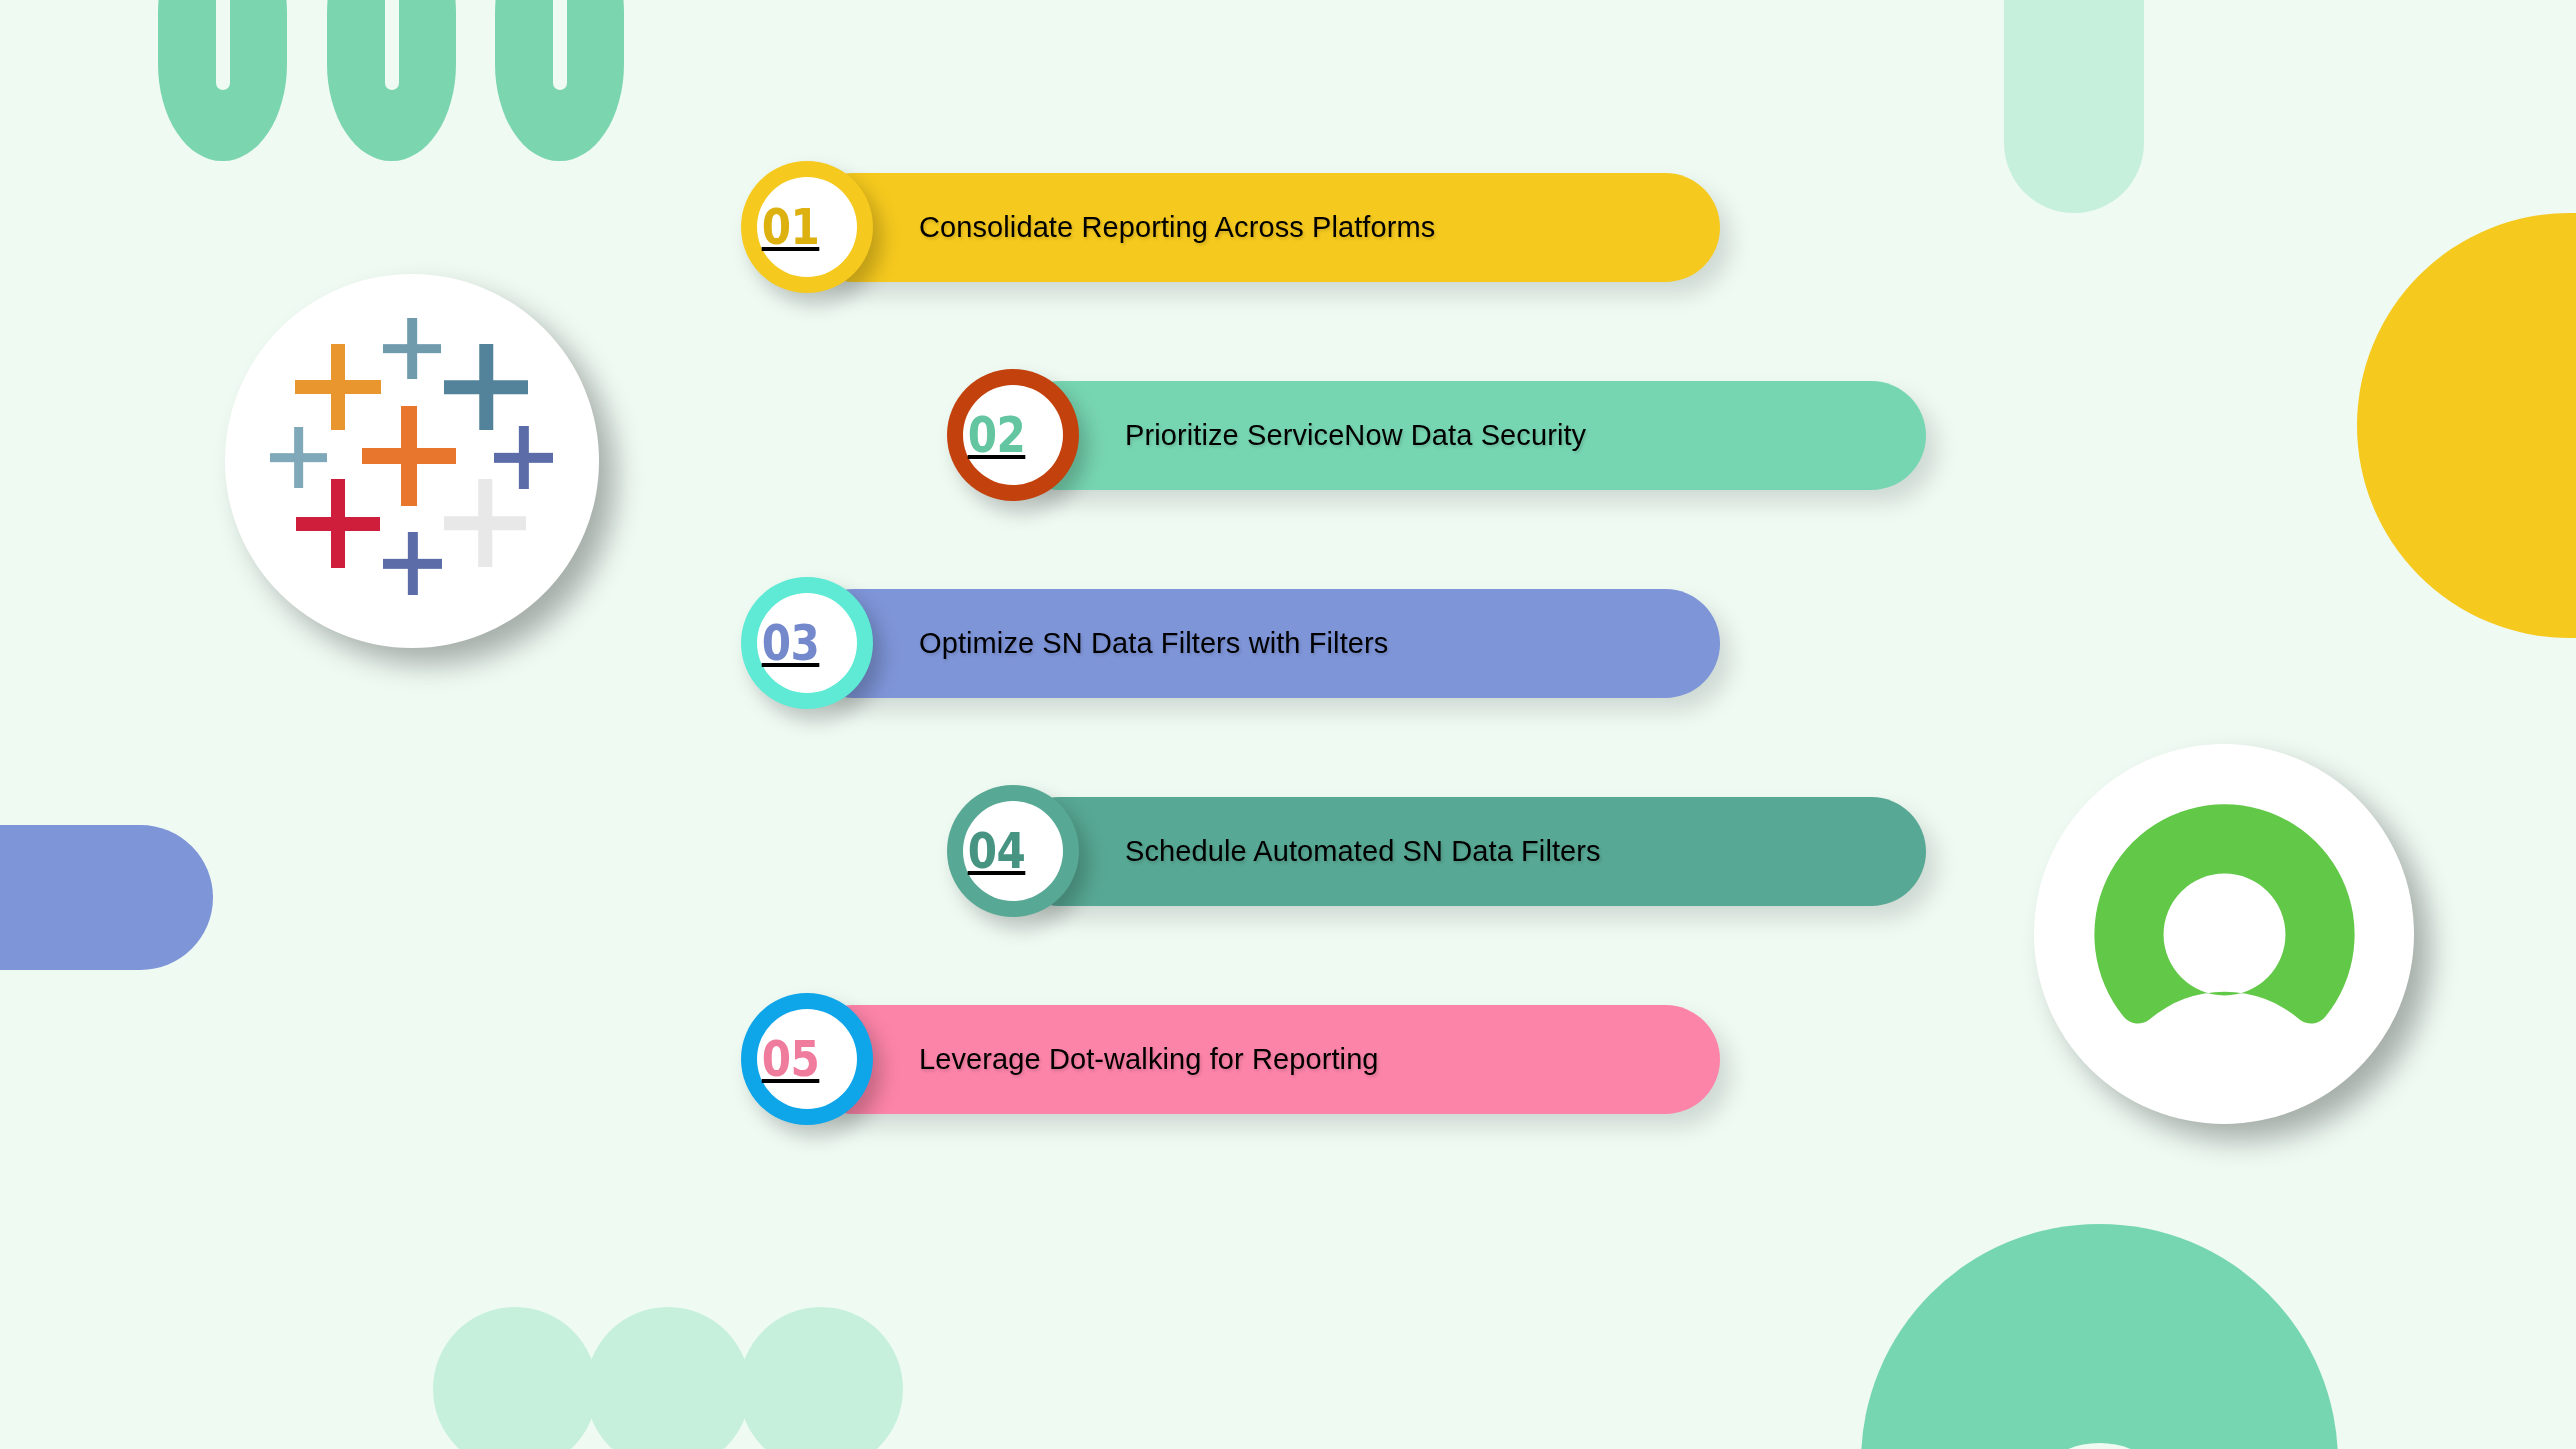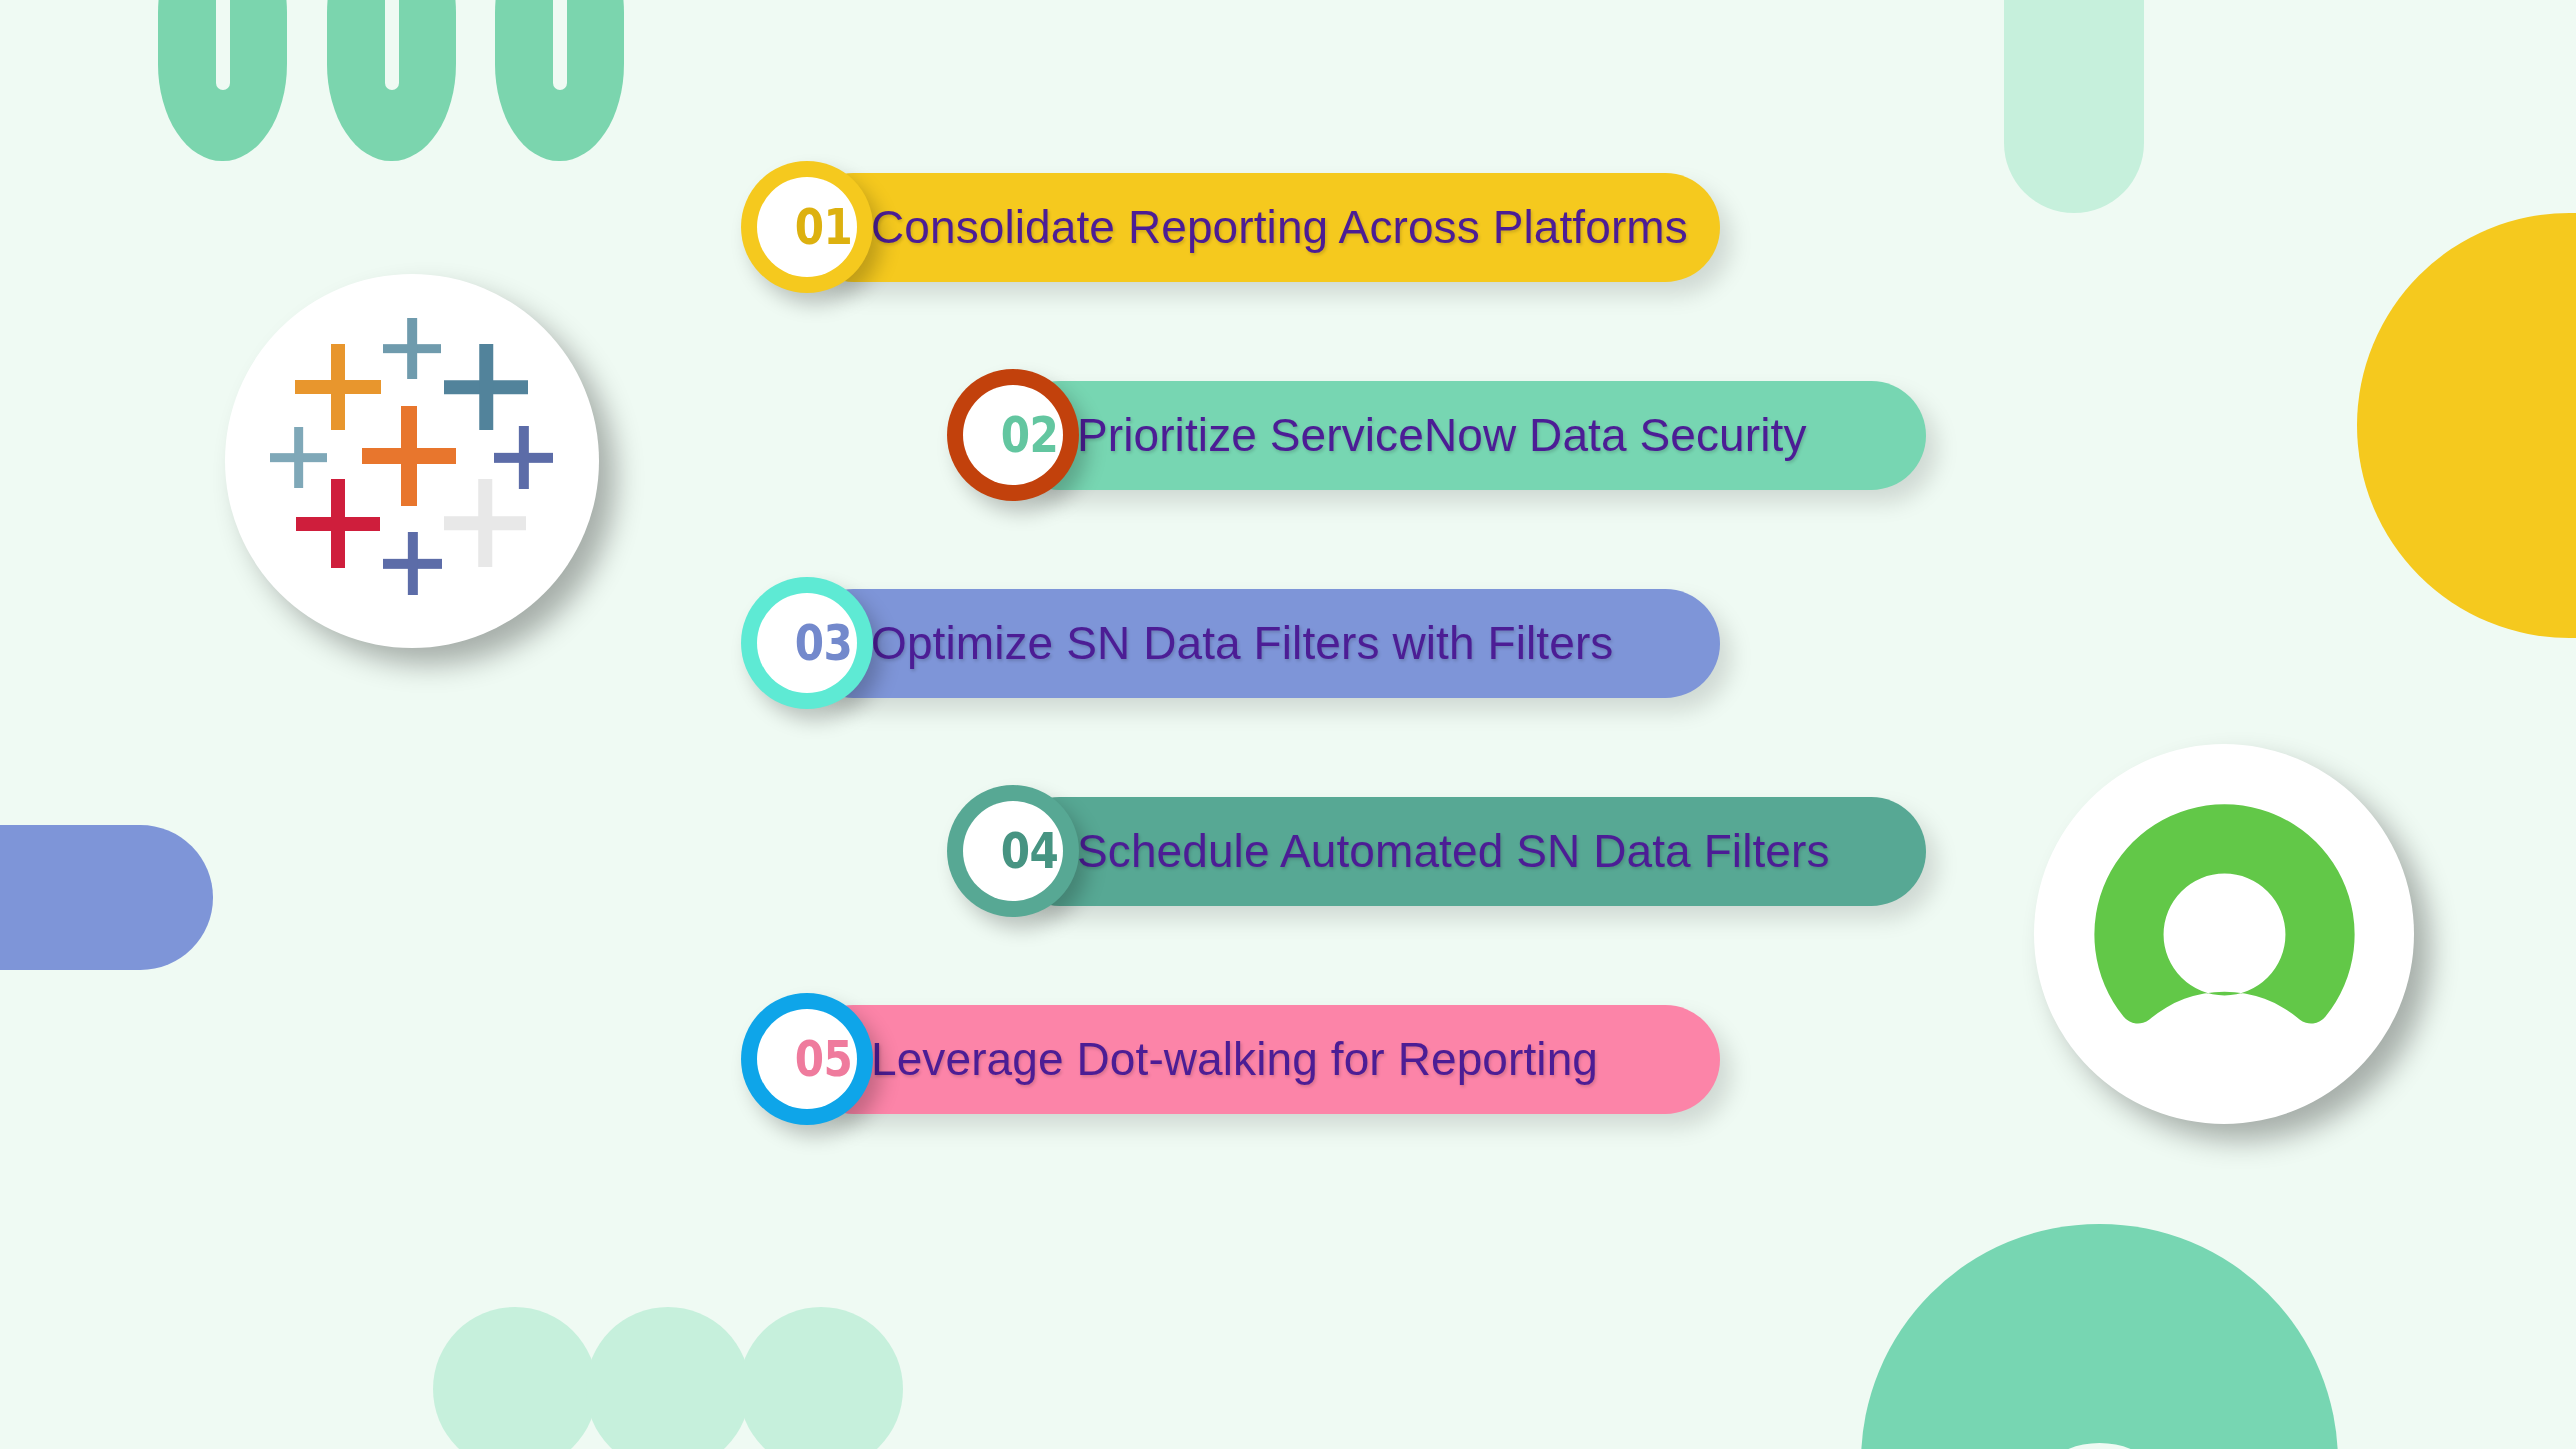--- a/index.html
+++ b/index.html
@@ -163,26 +163,26 @@
     left: 58px;
     top: 11.6px;
     height: 109px;
     border-radius: 55px;
     display: flex;
     align-items: center;
     box-shadow: 11.6px 13px 22px rgba(0,0,0,0.13);
   }
 
   .bar-label {
-    color: #4c1d95;
-    font-size: 46px;
+    color: #000000;
+    font-size: 29px;
     font-weight: 400;
     letter-spacing: 0.1px;
     white-space: nowrap;
-    margin-left: 72px;
+    margin-left: 120px;
     text-shadow: 1.3px 1.9px 3.2px rgba(0,0,0,0.16);
   }
 
   .badge {
     position: absolute;
     left: 0;
     top: 0;
     width: 132px;
     height: 132px;
     border-radius: 50%;
@@ -192,22 +192,23 @@
     box-shadow: 9px 11.6px 19.3px rgba(0,0,0,0.22);
     z-index: 3;
   }
   .badge-inner {
     width: 100px;
     height: 100px;
     border-radius: 50%;
     background: #ffffff;
     display: flex;
     align-items: center;
-    justify-content: flex-end;
+    justify-content: flex-start;
     box-shadow: inset 0 0 0 0 rgba(0,0,0,0);
+    text-decoration: underline;
   }
   .badge-num {
     font-family: "DejaVu Sans", sans-serif;
     font-weight: bold;
     font-size: 49px;
     letter-spacing: -0.6px;
     transform: scaleX(0.86);
   }
 </style>
 </head>

